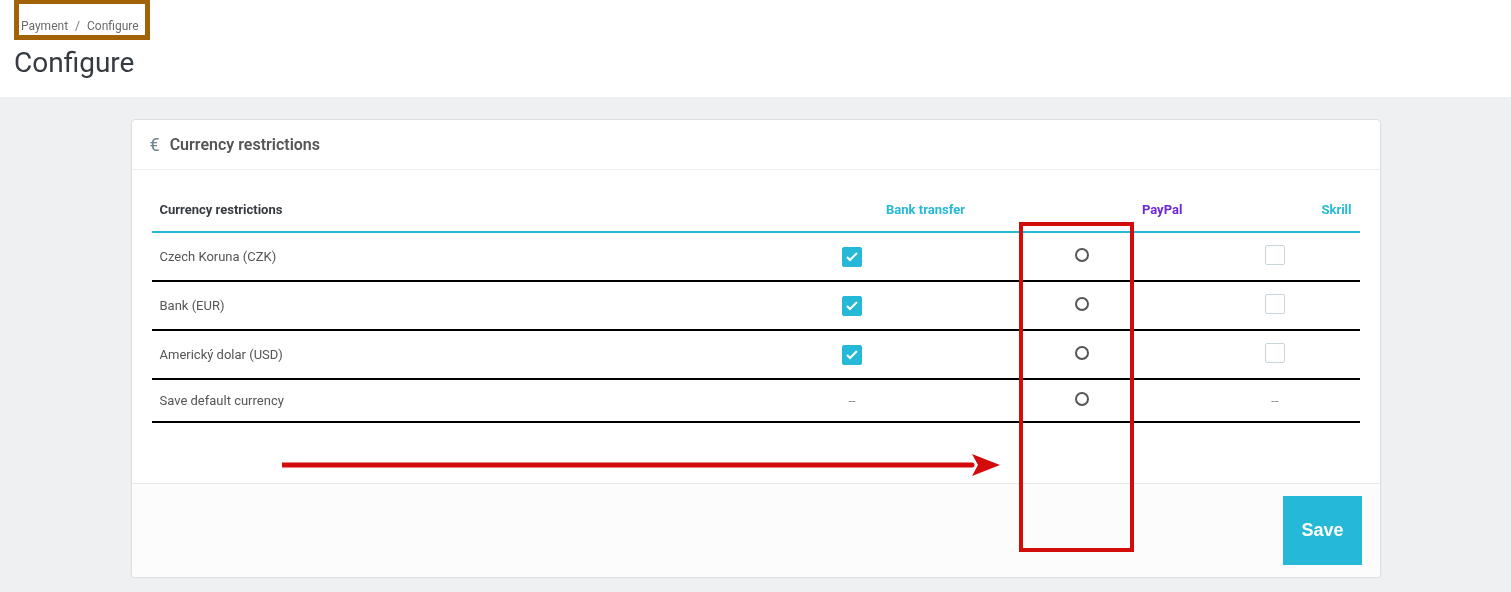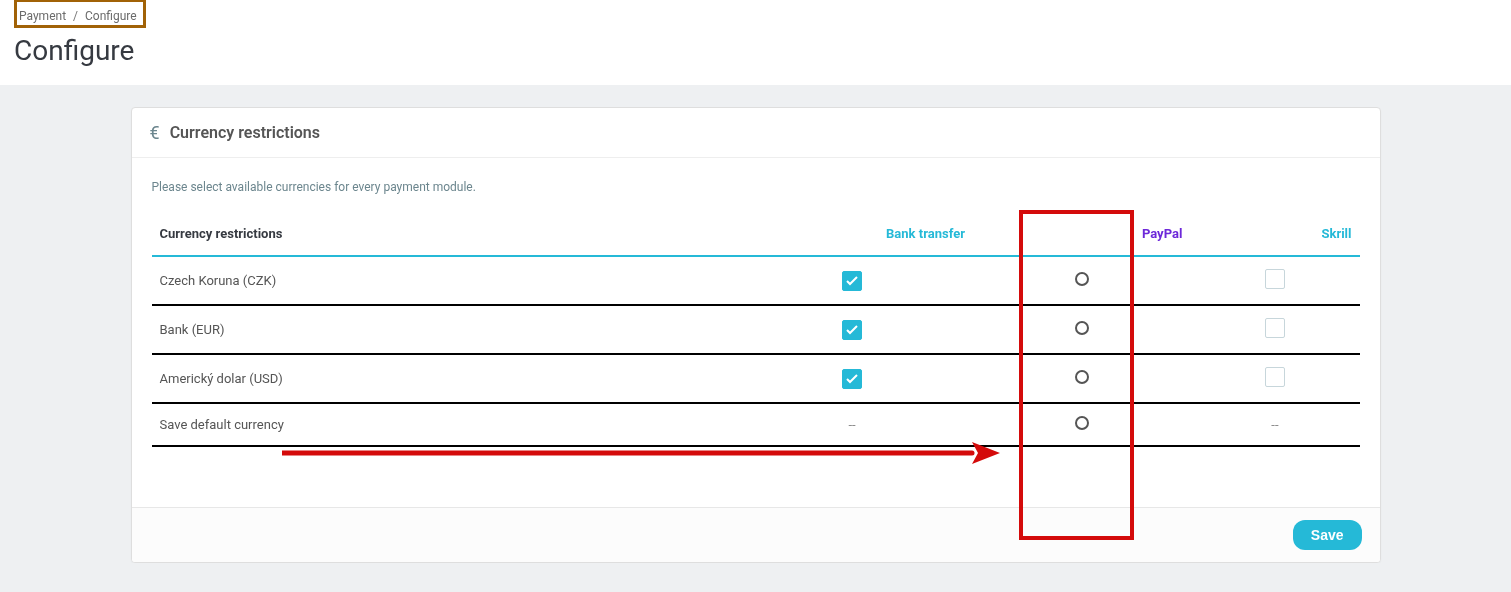--- a/index.html
+++ b/index.html
@@ -8,22 +8,22 @@
     background: #eef0f2;
     color: #555;
     font-size: 13px;
   }
   .topbar {
     background: #fff;
     padding: 0 14px 18px 14px;
   }
   .breadcrumb-wrap {
     display: inline-block;
-    border: 3px solid #a16207;
-    padding: 6px 6px 2px 2px;
+    border: 5px solid #a16207;
+    padding: 14px 6px 2px 2px;
     margin-top: -1px;
   }
   .breadcrumb {
     font-size: 12px;
     color: #6b6b6b;
   }
   .breadcrumb a { color: #6b6b6b; text-decoration: none; }
   .breadcrumb .sep { margin: 0 4px; color: #777; }
   h1.page-title {
     font-weight: 400;
@@ -131,23 +131,23 @@
   .panel-footer {
     border-top: 1px solid #e7e7e7;
     padding: 12px 18px;
     text-align: right;
     background: #fcfcfc;
   }
   .btn-save {
     background: #25b9d7;
     color: #fff;
     border: none;
-    border-radius: 12px;
-    padding: 7px 18px;
-    font-size: 14px;
+    border-radius: 0;
+    padding: 24px 18px;
+    font-size: 18px;
     font-weight: 600;
     cursor: pointer;
   }
 
   .highlight-box {
     position: absolute;
     border: 4px solid #d40b0b;
     pointer-events: none;
   }
   .arrow-annot {
@@ -169,21 +169,20 @@
   <h1 class="page-title">Configure</h1>
 </div>
 
 <div class="container">
   <div class="panel">
     <div class="panel-header">
       <span class="icon">€</span>
       <span class="title">Currency restrictions</span>
     </div>
     <div class="panel-body">
-      <p class="helper">Please select available currencies for every payment module.</p>
 
       <table class="restrict">
         <thead>
           <tr>
             <th style="width:48%">Currency restrictions</th>
             <th class="mod" style="width:20%">Bank transfer</th>
             <th class="mod dark" style="width:18%">PayPal</th>
             <th class="mod" style="width:14%">Skrill</th>
           </tr>
         </thead>

